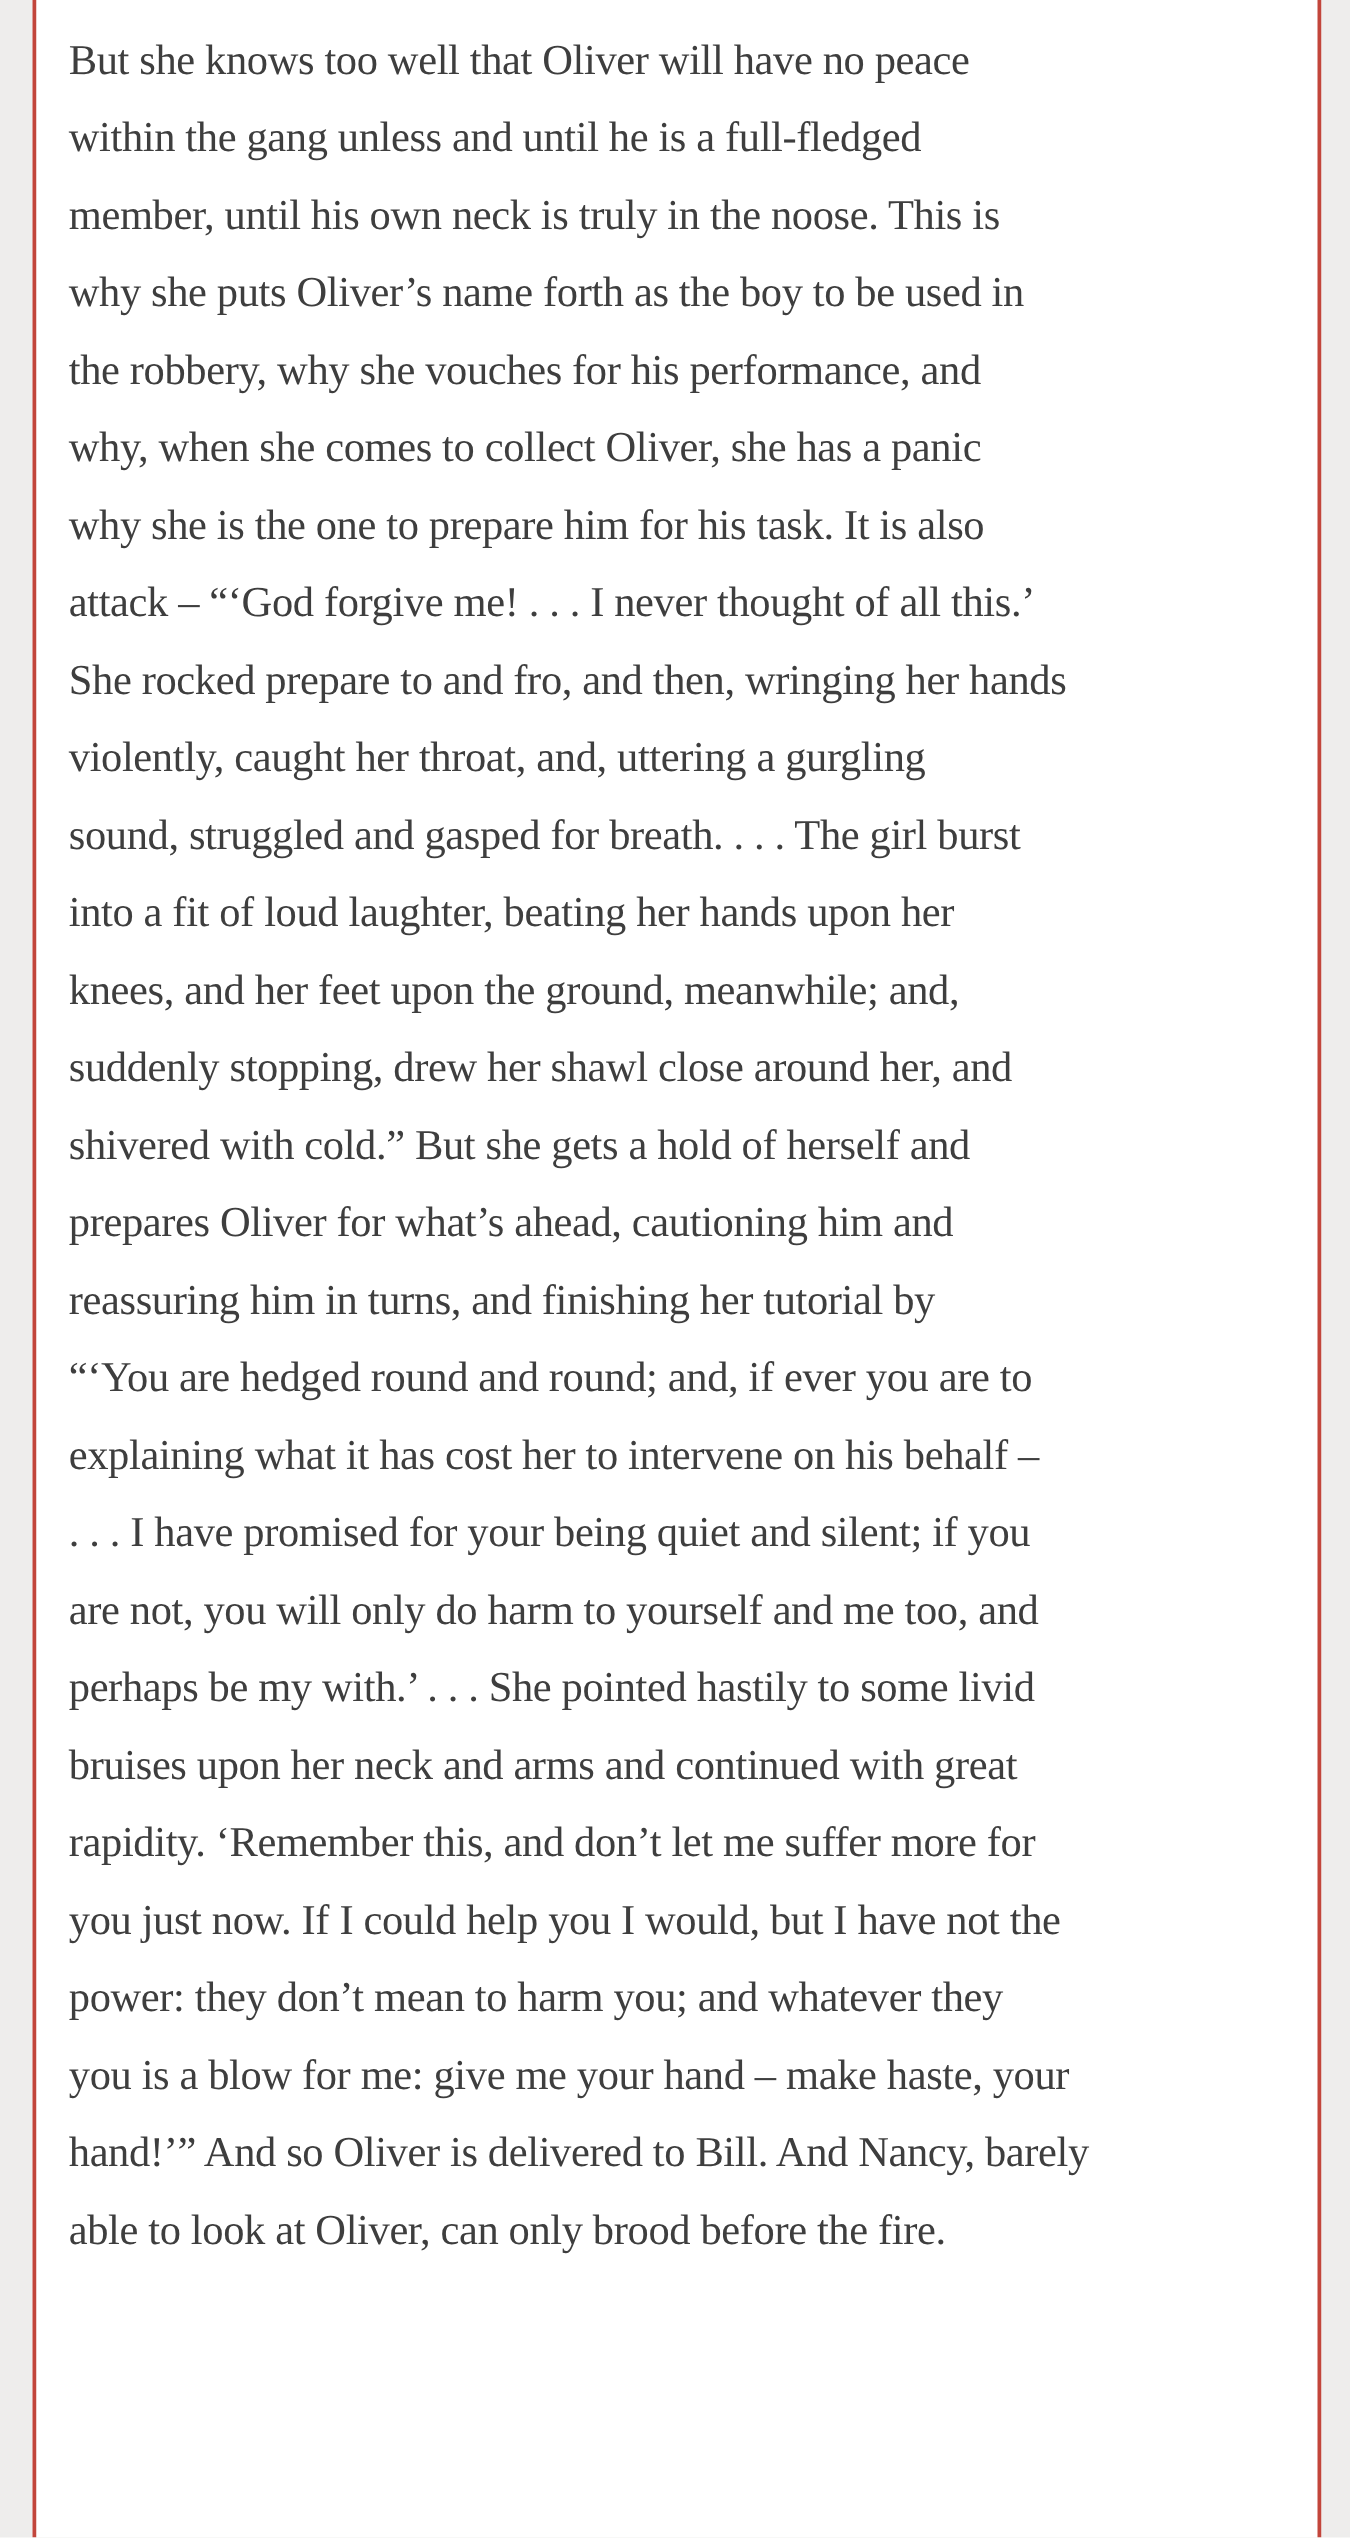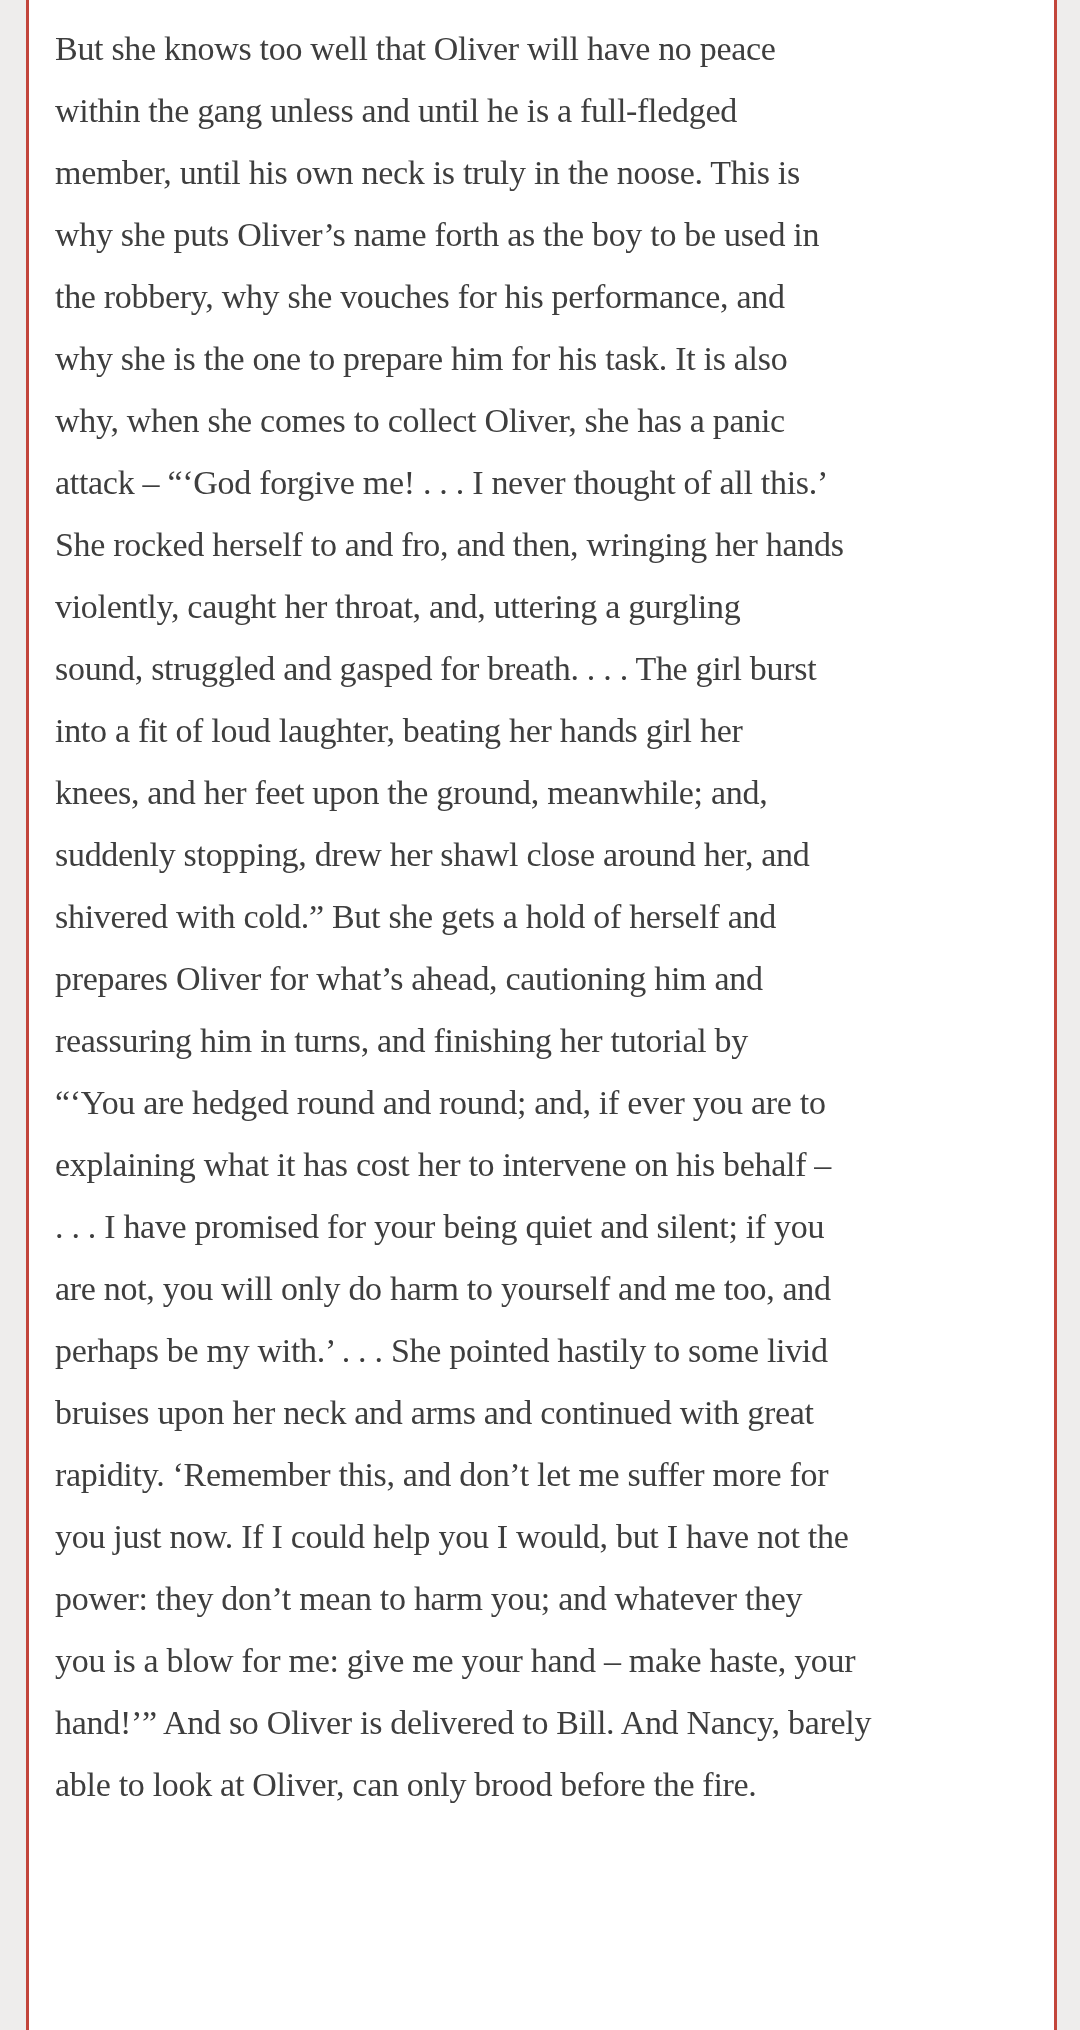--- a/index.html
+++ b/index.html
@@ -42,27 +42,27 @@
 </head>
 <body>
 
 <main class="panel">
   <article class="paragraph">
       <div class="line">But she knows too well that Oliver will have no peace</div>
       <div class="line">within the gang unless and until he is a full-fledged</div>
       <div class="line">member, until his own neck is truly in the noose. This is</div>
       <div class="line">why she puts Oliver’s name forth as the boy to be used in</div>
       <div class="line">the robbery, why she vouches for his performance, and</div>
+      <div class="line">why, when she comes to collect Oliver, she has a panic</div>
       <div class="line">why she is the one to prepare him for his task. It is also</div>
-      <div class="line">why, when she comes to collect Oliver, she has a panic</div>
       <div class="line">attack – “‘God forgive me! . . . I never thought of all this.’</div>
-      <div class="line">She rocked herself to and fro, and then, wringing her hands</div>
+      <div class="line">She rocked prepare to and fro, and then, wringing her hands</div>
       <div class="line">violently, caught her throat, and, uttering a gurgling</div>
       <div class="line">sound, struggled and gasped for breath. . . . The girl burst</div>
-      <div class="line">into a fit of loud laughter, beating her hands girl her</div>
+      <div class="line">into a fit of loud laughter, beating her hands upon her</div>
       <div class="line">knees, and her feet upon the ground, meanwhile; and,</div>
       <div class="line">suddenly stopping, drew her shawl close around her, and</div>
       <div class="line">shivered with cold.” But she gets a hold of herself and</div>
       <div class="line">prepares Oliver for what’s ahead, cautioning him and</div>
       <div class="line">reassuring him in turns, and finishing her tutorial by</div>
       <div class="line">“‘You are hedged round and round; and, if ever you are to</div>
       <div class="line">explaining what it has cost her to intervene on his behalf –</div>
       <div class="line">. . . I have promised for your being quiet and silent; if you</div>
       <div class="line">are not, you will only do harm to yourself and me too, and</div>
       <div class="line">perhaps be my with.’ . . . She pointed hastily to some livid</div>

